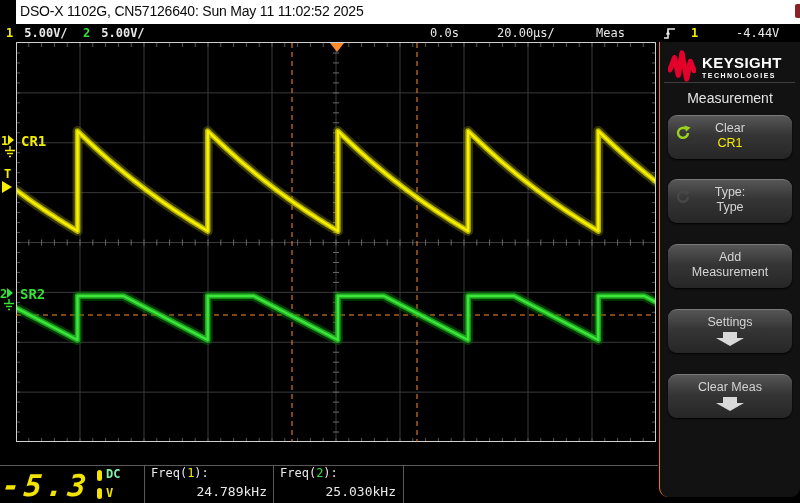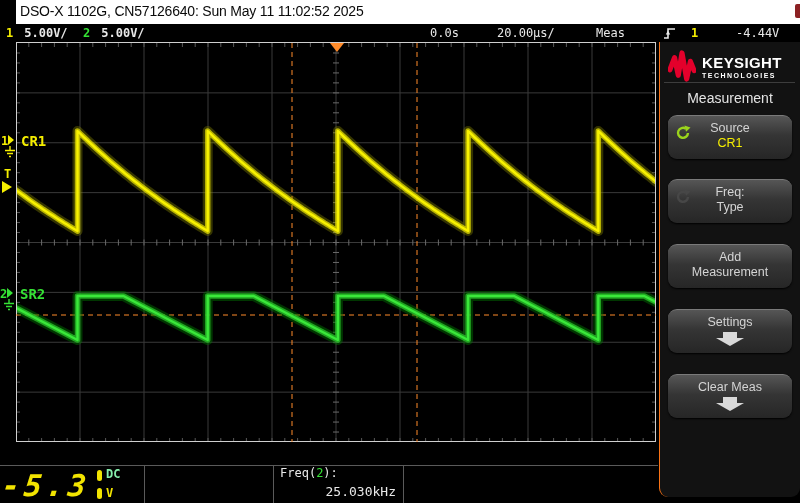--- a/index.html
+++ b/index.html
@@ -430,20 +430,24 @@
     <div class="vsep" style="left:403px"></div>
 
     <div class="dvm">
       <div class="seg">-5.3</div>
       <div class="probe p1"></div>
       <div class="probe p2"></div>
       <span class="dvmmode">DC</span>
       <span class="dvmunit">V</span>
     </div>
 
+    <div class="meas" style="left:151px">
+      <div class="mlabel"><span>Freq(</span><span class="c1t">1</span><span>):</span></div>
+      <div class="mvalue">24.789kHz</div>
+    </div>
     <div class="meas" style="left:280px">
       <div class="mlabel"><span>Freq(</span><span class="c2t">2</span><span>):</span></div>
       <div class="mvalue">25.030kHz</div>
     </div>
   </div>
 
   <div class="sidebar">
     <div class="side-panel">
       <div class="logo">
         <svg width="28" height="36" viewBox="0 0 30 36">
@@ -455,30 +459,30 @@
         </div>
       </div>
       <div class="sep"></div>
       <div class="menu-title">Measurement</div>
 
       <div class="skey" style="top:73px">
         <svg class="cyc" width="16" height="16" viewBox="0 0 16 16">
           <path d="M13,8 a5,5 0 1 1 -2.2,-4.3" fill="none" stroke="#9bd41c" stroke-width="2.4"></path>
           <polygon points="9.5,0.5 15.5,2.5 11,6.8" fill="#9bd41c"></polygon>
         </svg>
-        <div class="l1">Source</div>
+        <div class="l1">Clear</div>
         <div class="l2 val-y">CR1</div>
       </div>
 
       <div class="skey" style="top:137px">
         <svg class="cyc" width="16" height="16" viewBox="0 0 16 16">
           <path d="M13,8 a5,5 0 1 1 -2.2,-4.3" fill="none" stroke="#474747" stroke-width="2.4"></path>
           <polygon points="9.5,0.5 15.5,2.5 11,6.8" fill="#474747"></polygon>
         </svg>
-        <div class="l1">Freq:</div>
+        <div class="l1">Type:</div>
         <div class="l2">Type</div>
       </div>
 
       <div class="skey" style="top:202px">
         <div class="l1">Add</div>
         <div class="l2">Measurement</div>
       </div>
 
       <div class="skey" style="top:267px">
         <div class="l1">Settings</div>

